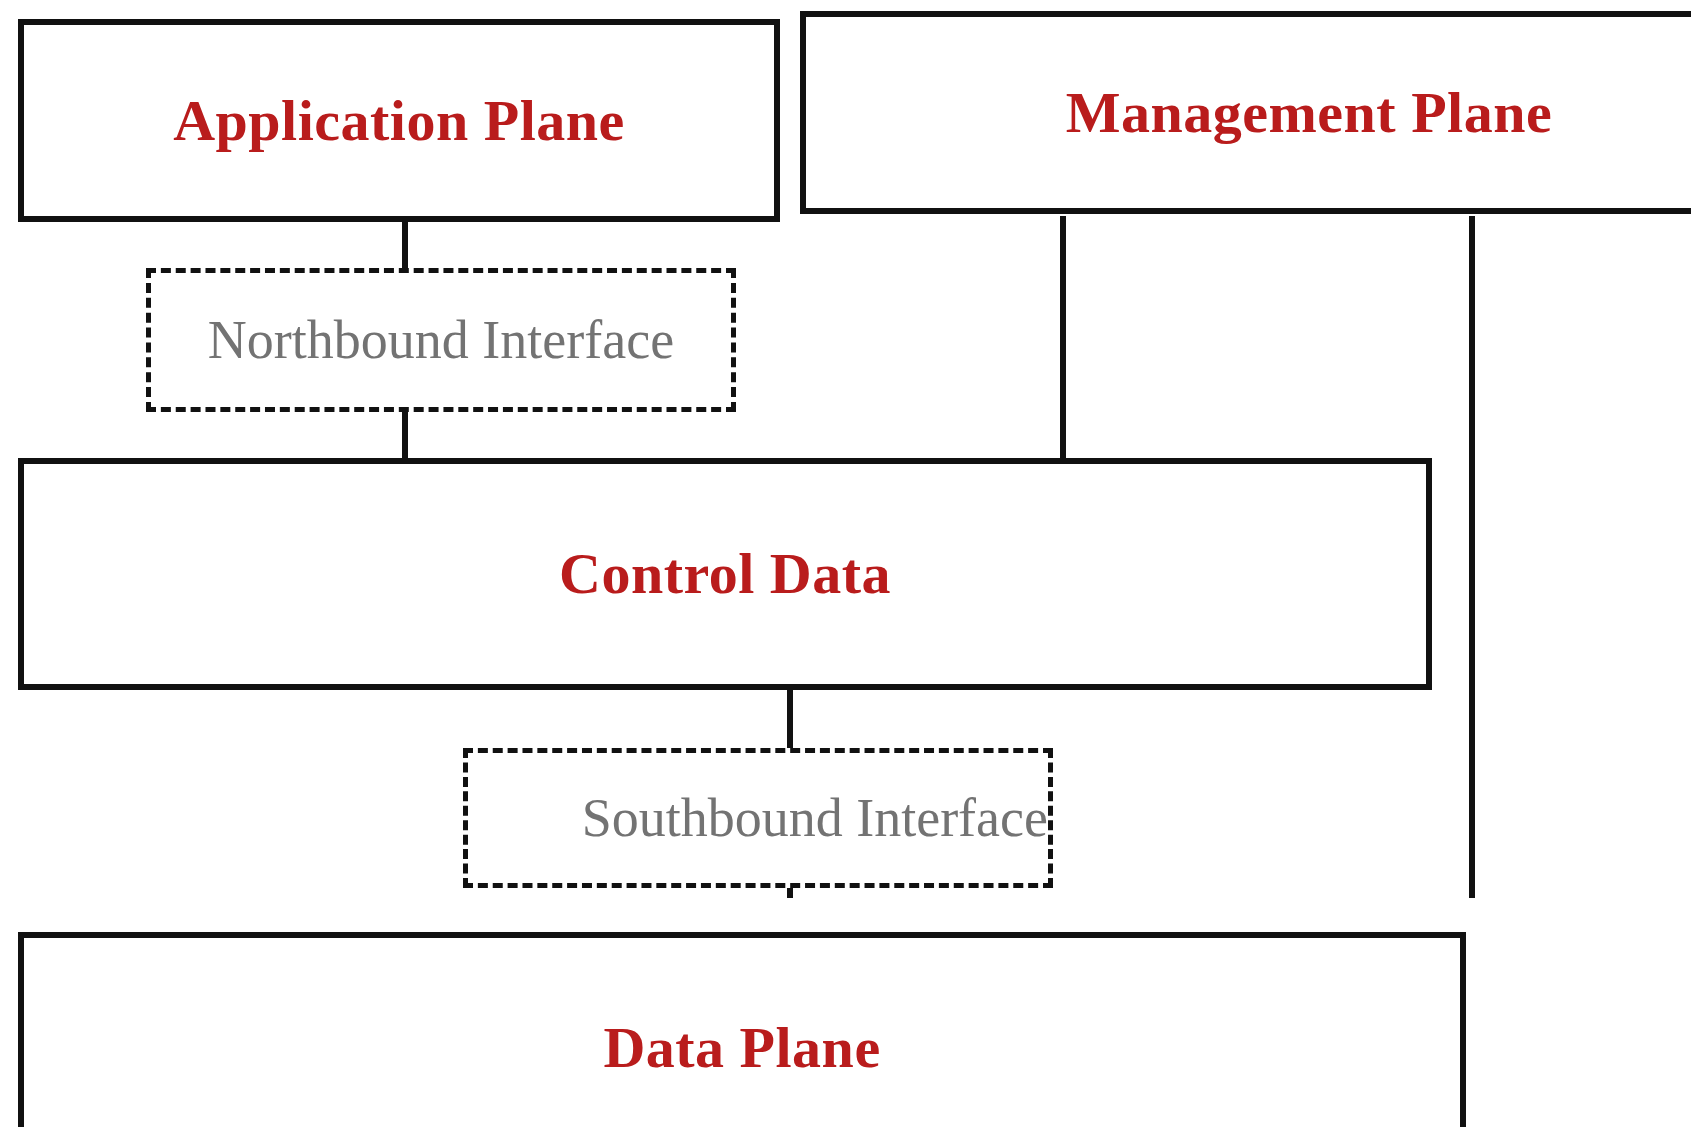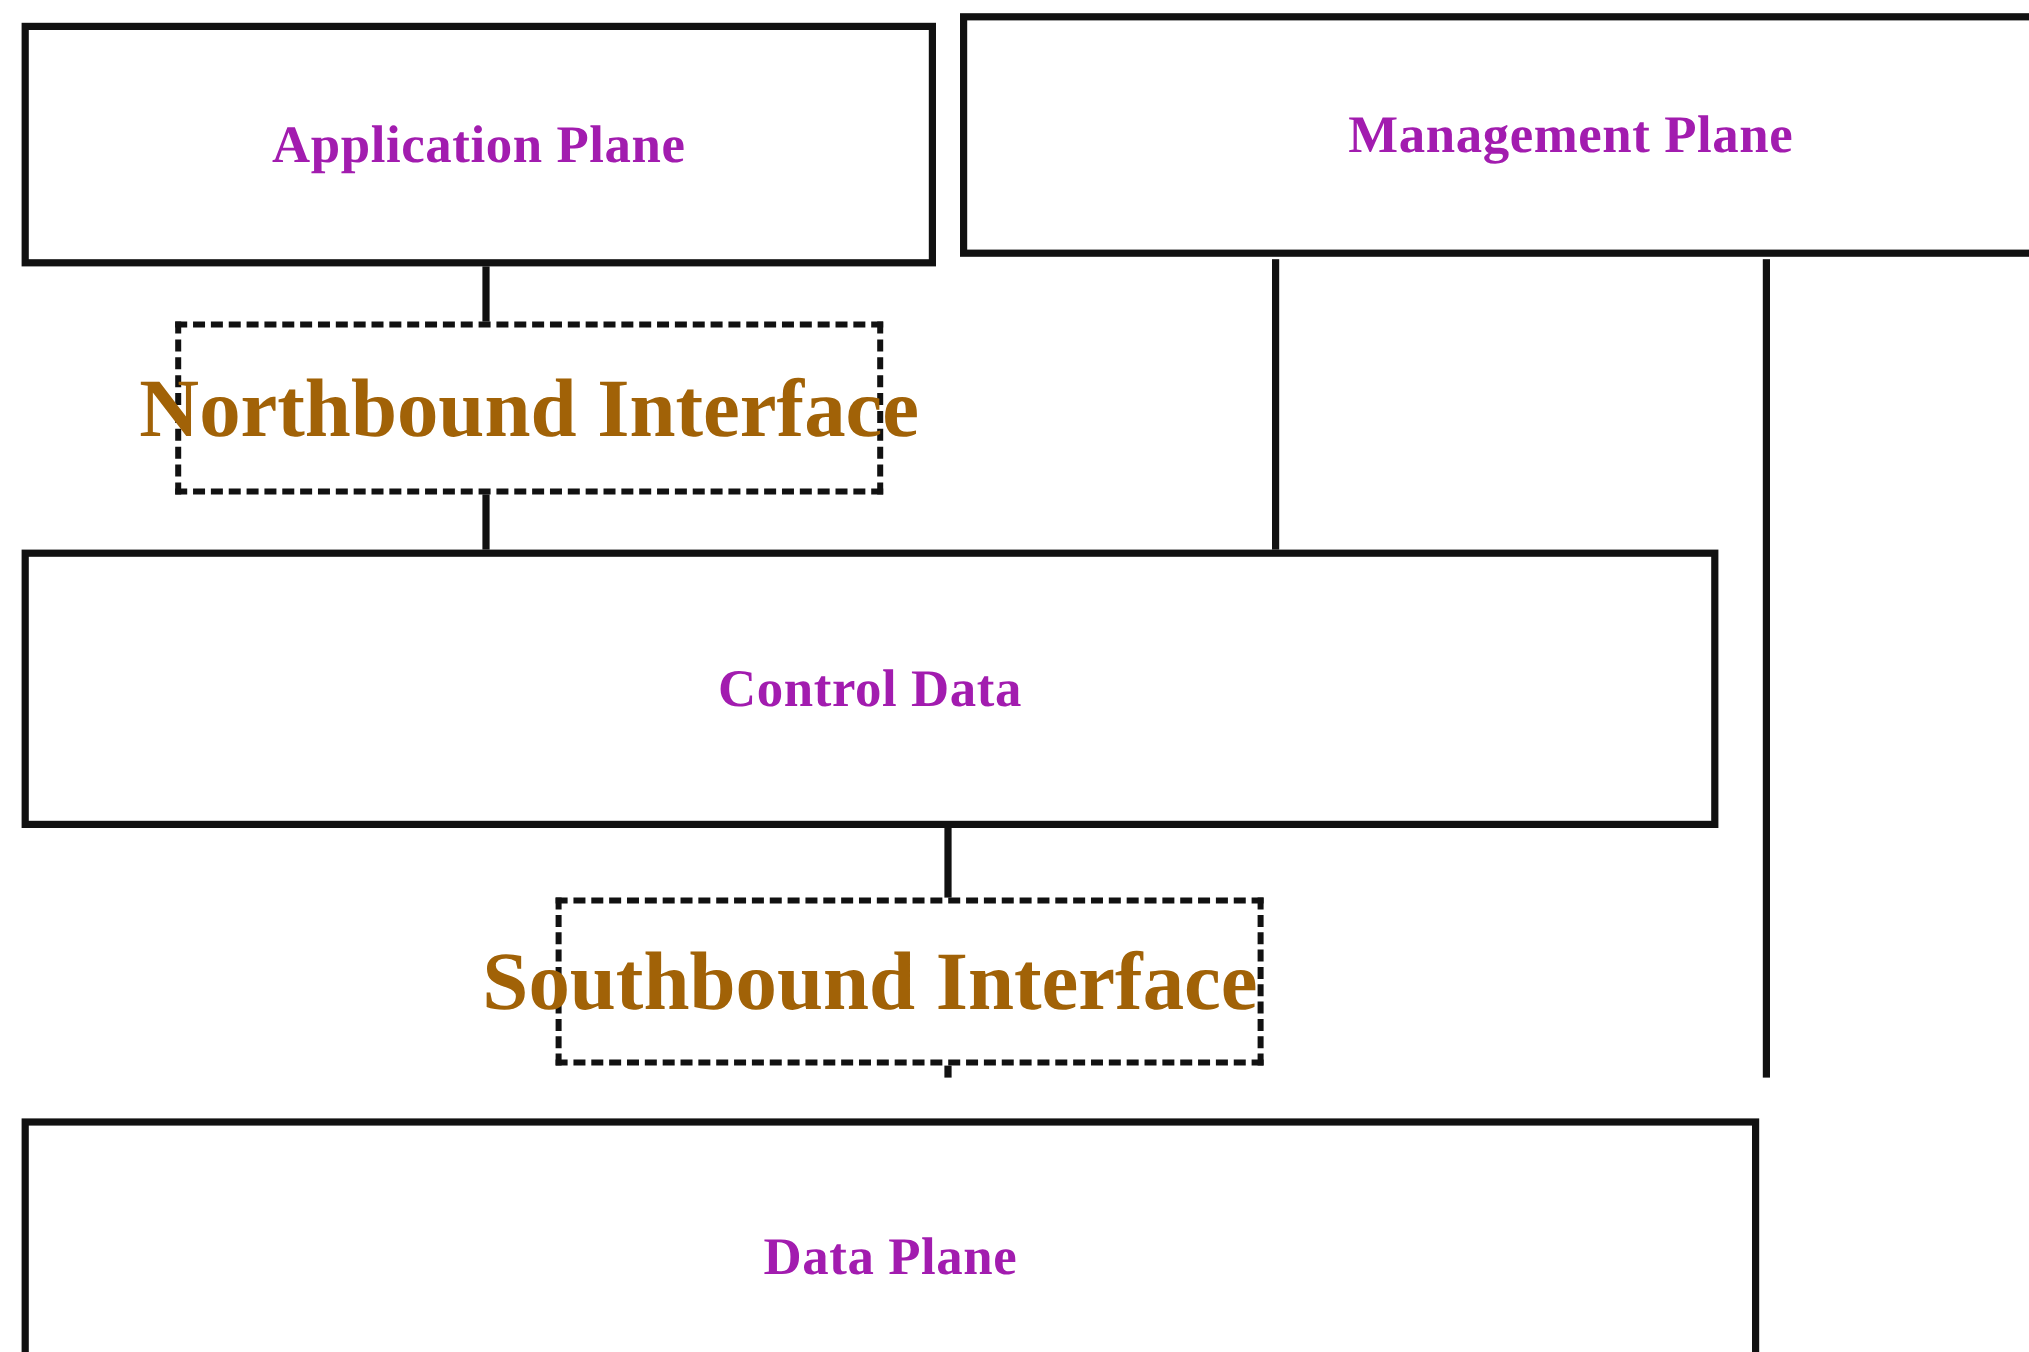--- a/index.html
+++ b/index.html
@@ -22,41 +22,41 @@
     box-sizing: border-box;
     background: #ffffff;
     border: 6px solid #111111;
     display: flex;
     align-items: center;
     justify-content: center;
     z-index: 3;
   }
   .box-label {
     font-weight: bold;
-    font-size: 44px;
+    font-size: 58px;
     line-height: 1;
-    color: #a21caf;
+    color: #b91c1c;
     letter-spacing: 0.5px;
     white-space: nowrap;
   }
   .dashed-box {
     position: absolute;
     box-sizing: border-box;
     background: #ffffff;
     border: 5px dashed #111111;
     display: flex;
     align-items: center;
     justify-content: center;
     z-index: 2;
   }
   .dashed-label {
-    font-weight: bold;
-    font-size: 69px;
+    font-weight: normal;
+    font-size: 54px;
     line-height: 1;
-    color: #a16207;
+    color: #737373;
     white-space: nowrap;
   }
   .connector {
     position: absolute;
     background: #111111;
     z-index: 1;
   }
   .connector.v {
     width: 6px;
   }

